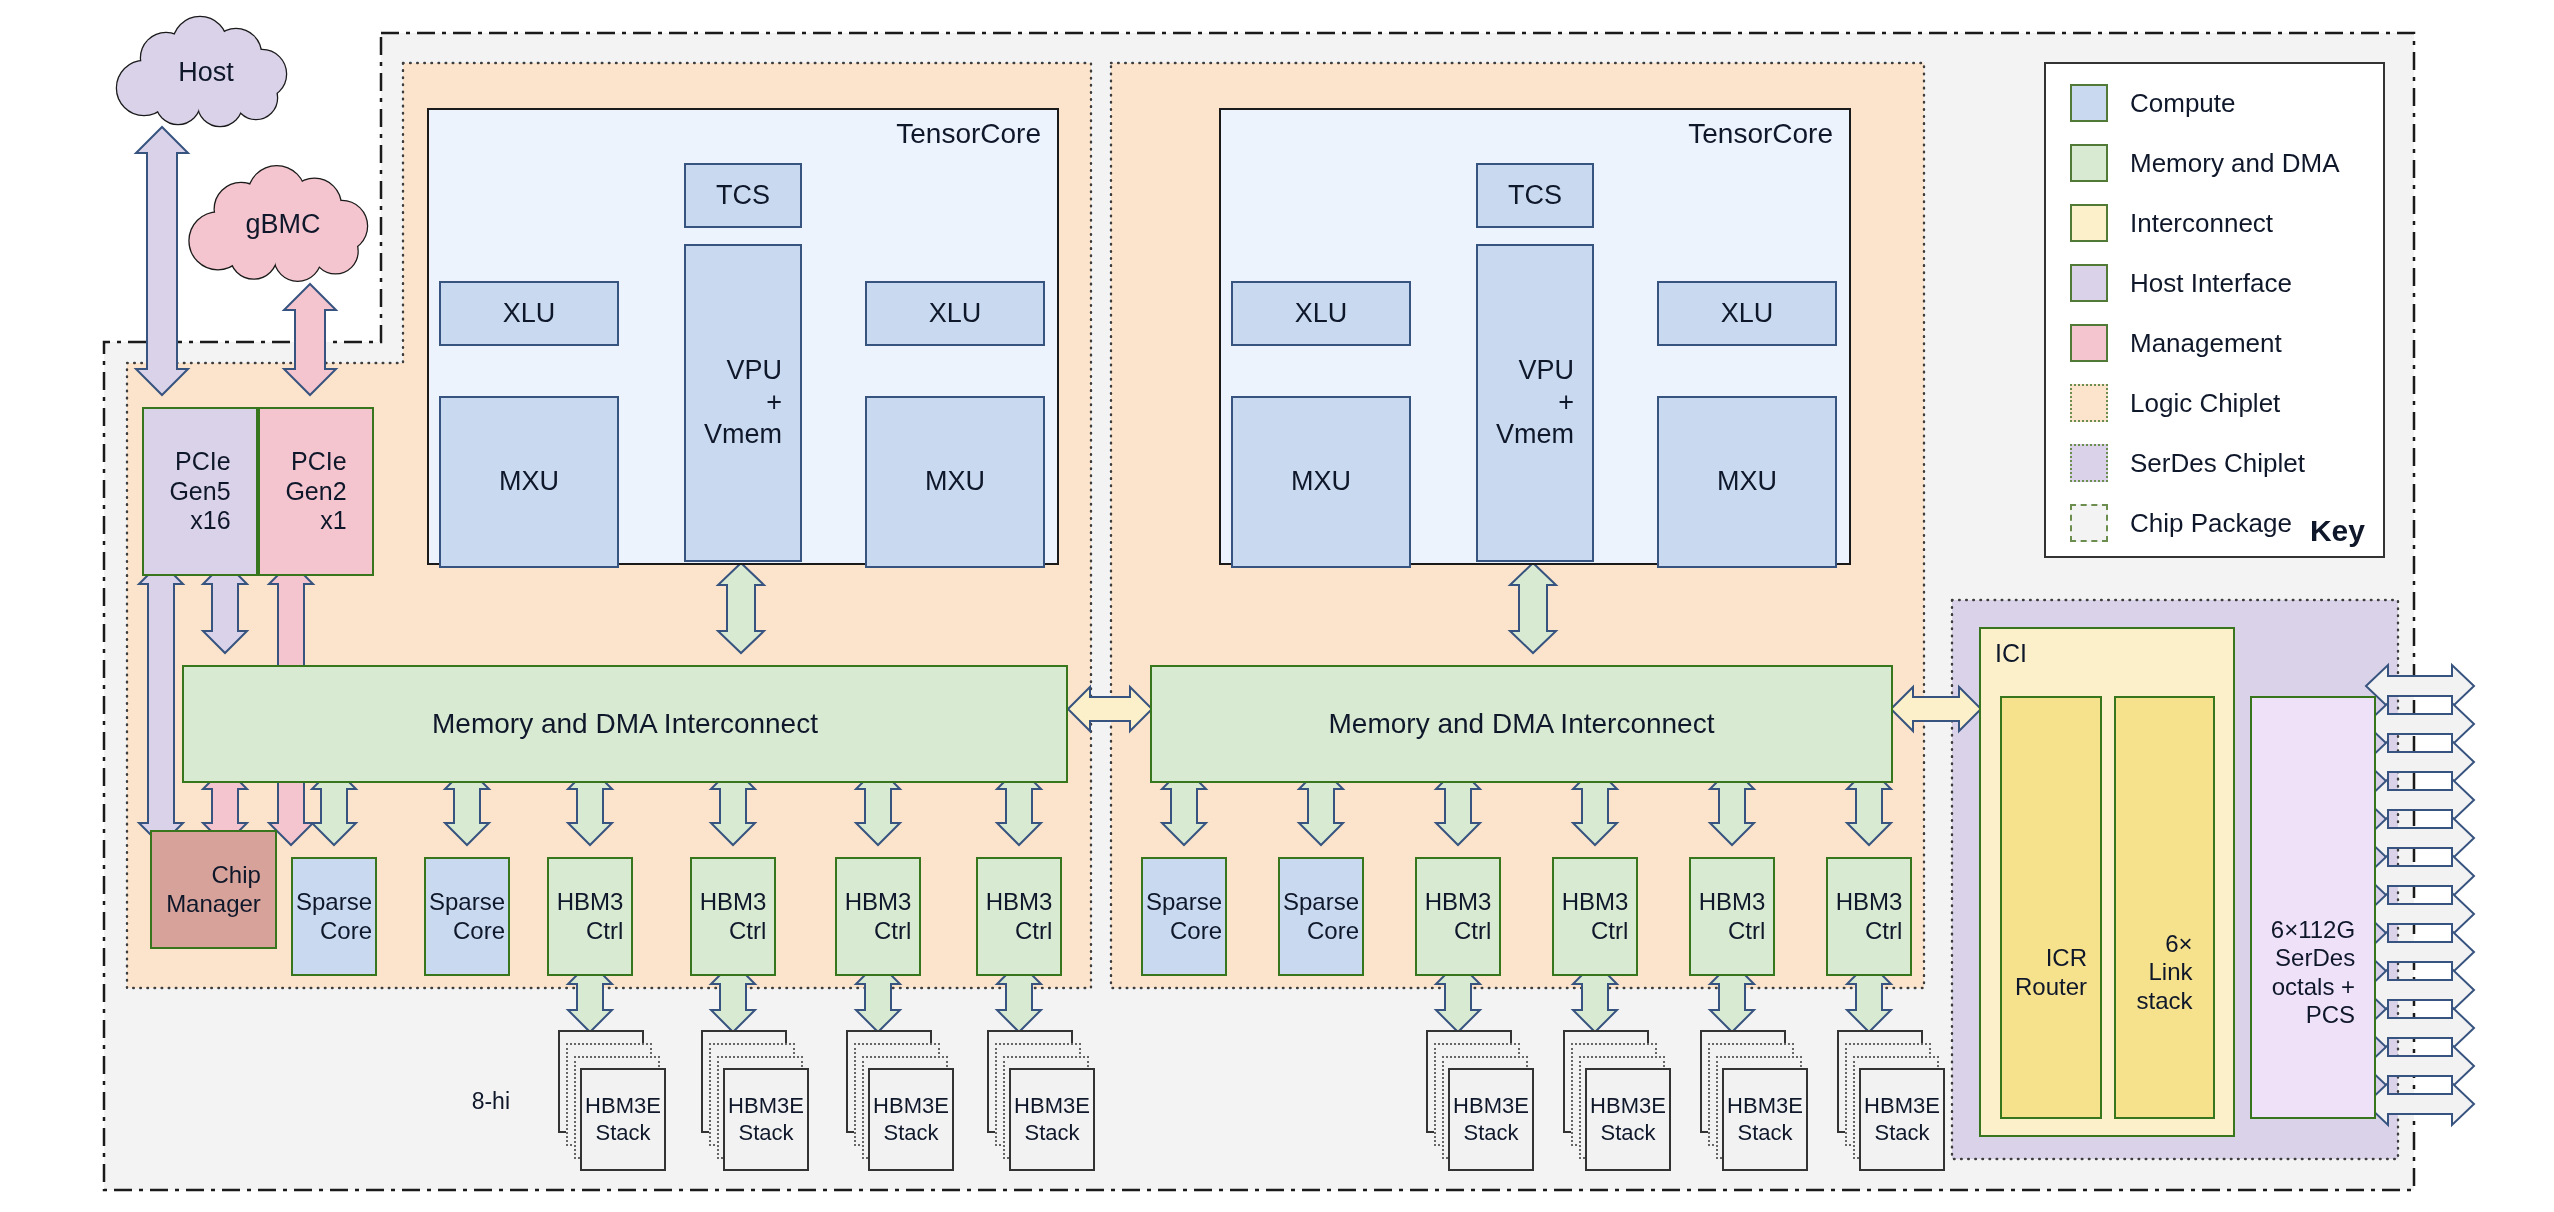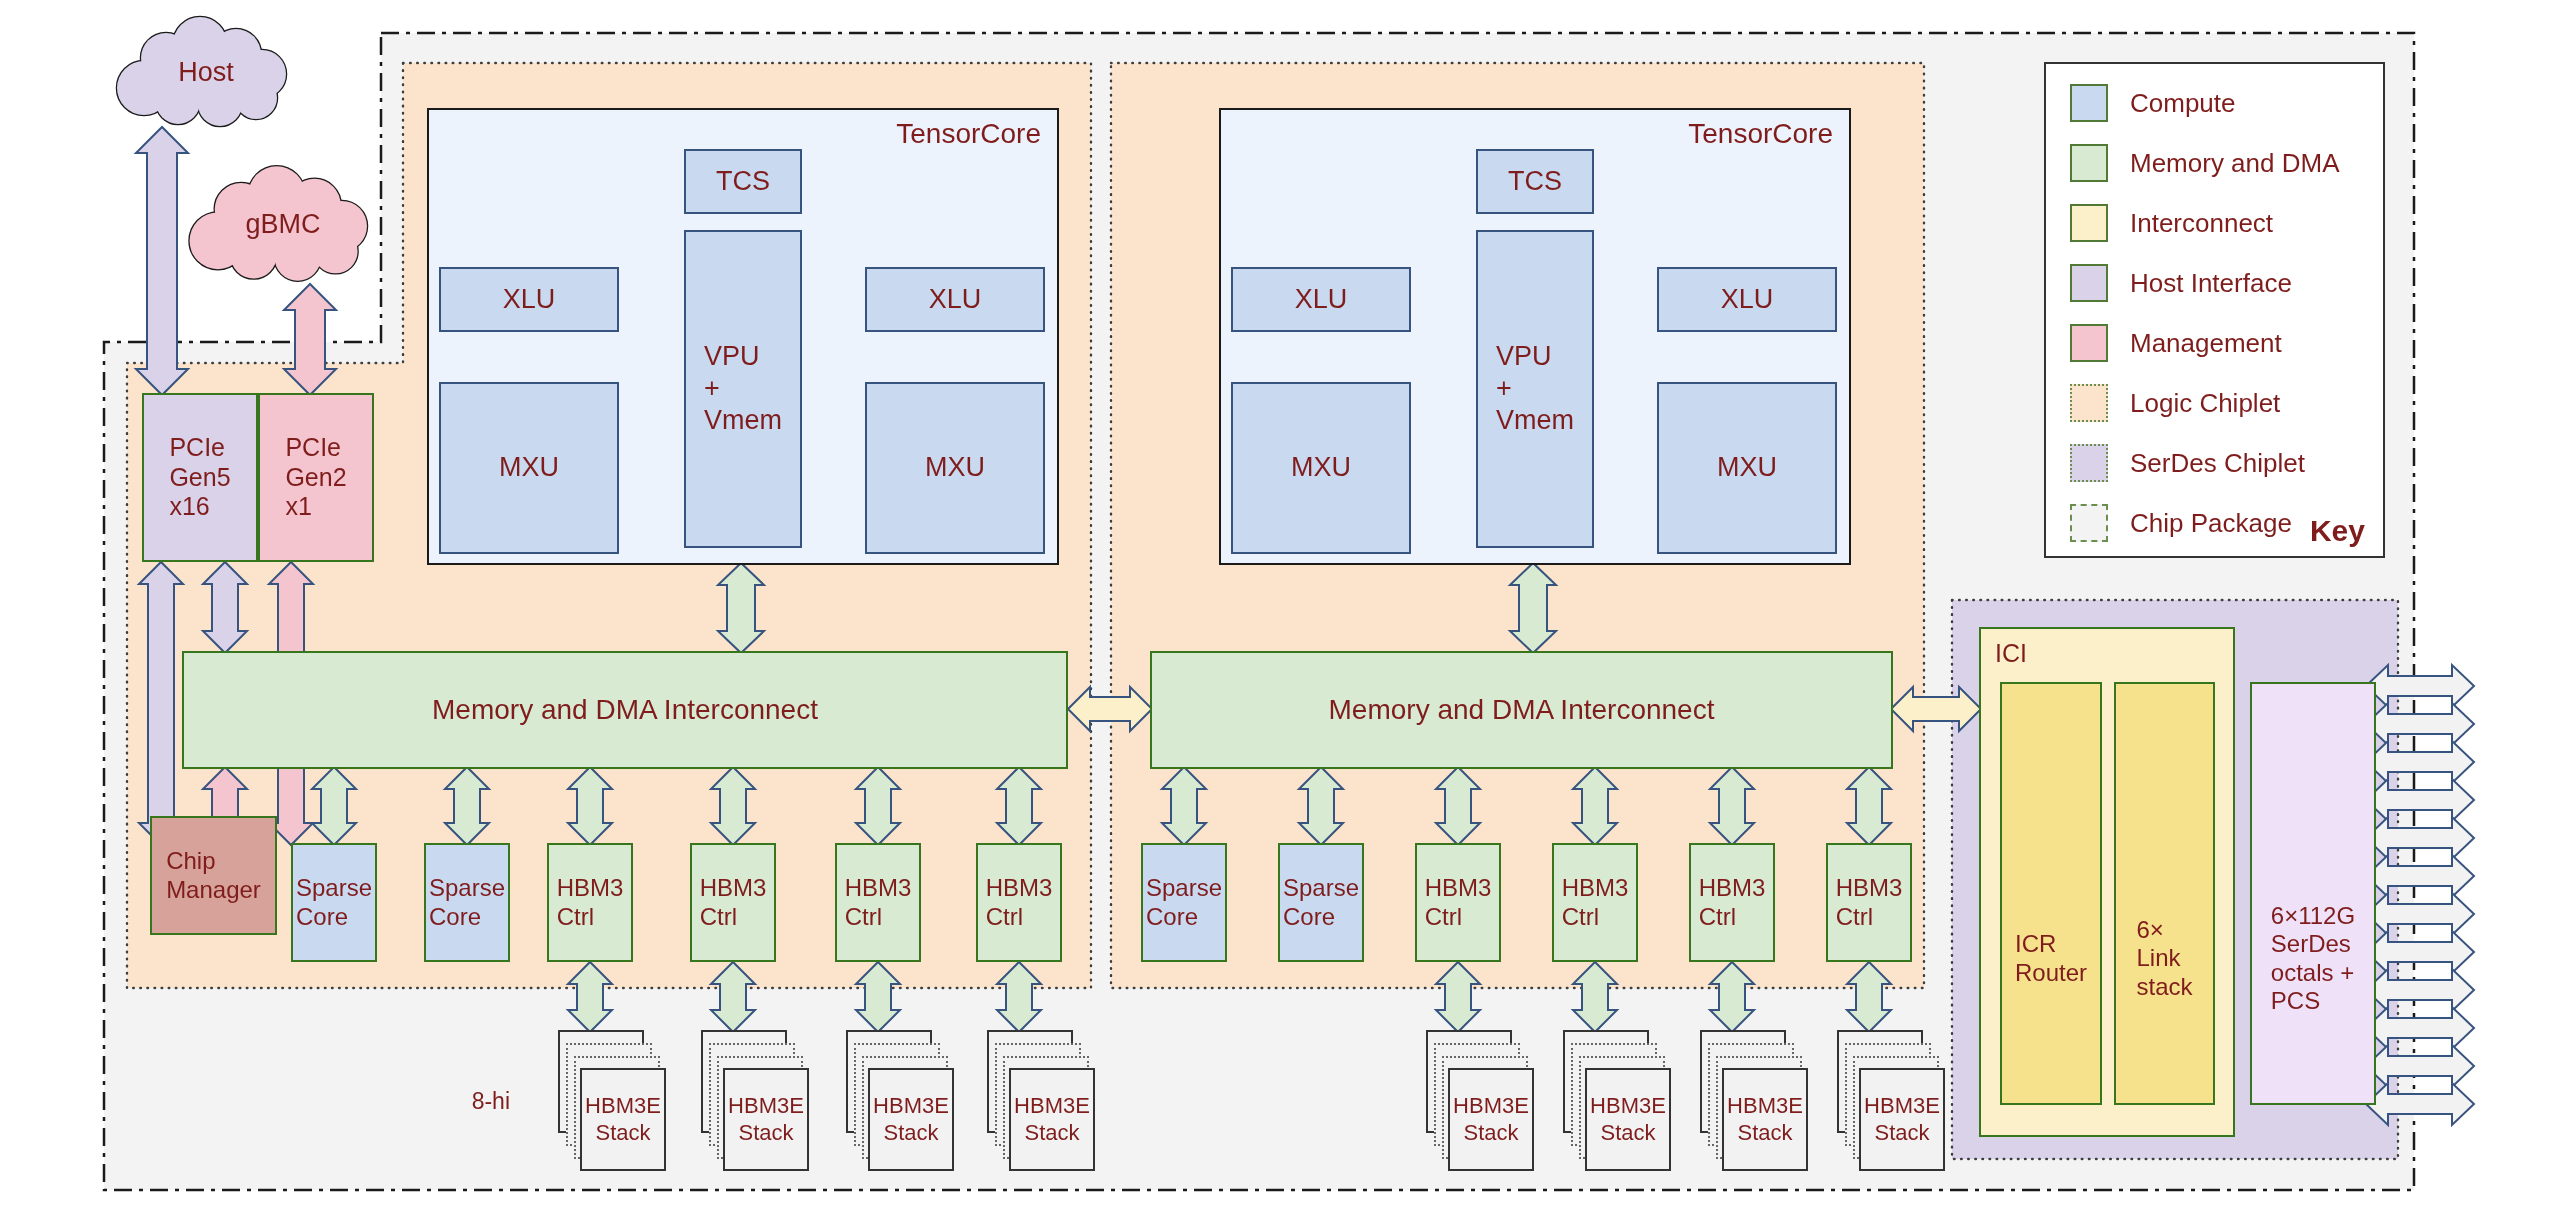--- a/index.html
+++ b/index.html
@@ -1,22 +1,22 @@
 <!DOCTYPE html>
 <html><head>
 <meta charset="utf-8">
 <style>
   html,body{margin:0;padding:0;background:#ffffff;}
   #canvas{position:relative;width:2554px;height:1212px;background:#ffffff;overflow:hidden;
-          font-family:"Liberation Sans","DejaVu Sans",sans-serif;color:#7f1d1d;}
+          font-family:"Liberation Sans","DejaVu Sans",sans-serif;color:#0f172a;}
   svg.layer{position:absolute;left:0;top:0;z-index:0;}
   #overlay{z-index:1;}
   .abs{position:absolute;box-sizing:border-box;z-index:2;}
-  .box{display:flex;align-items:center;justify-content:center;text-align:left;
-       white-space:pre-line;border:2px solid #38761d;font-size:24px;line-height:1.18;}
+  .box{display:flex;align-items:center;justify-content:center;text-align:right;
+       white-space:pre-line;border:2px solid #38761d;font-size:24px;line-height:1.18;margin-top:14px;}
   .blue{background:#c9daf0;}
   .blue.nb{border-color:#37537f;}
   .green{background:#d9ead3;}
   .lav{background:#d9d2e9;}
   .pink{background:#f4c5ce;}
   .salmon{background:#d7a29a;}
   .tc{background:#edf3fc;border:2px solid #1a1a1a;}
   .tc-title{position:absolute;top:8px;right:16px;font-size:28px;}
   .tcinner{font-size:27px;}
   .bar{font-size:28px;}

